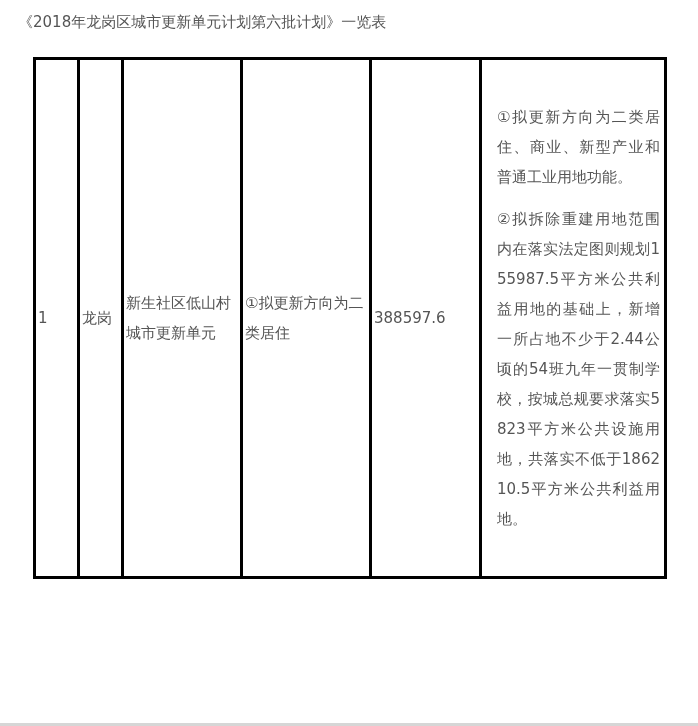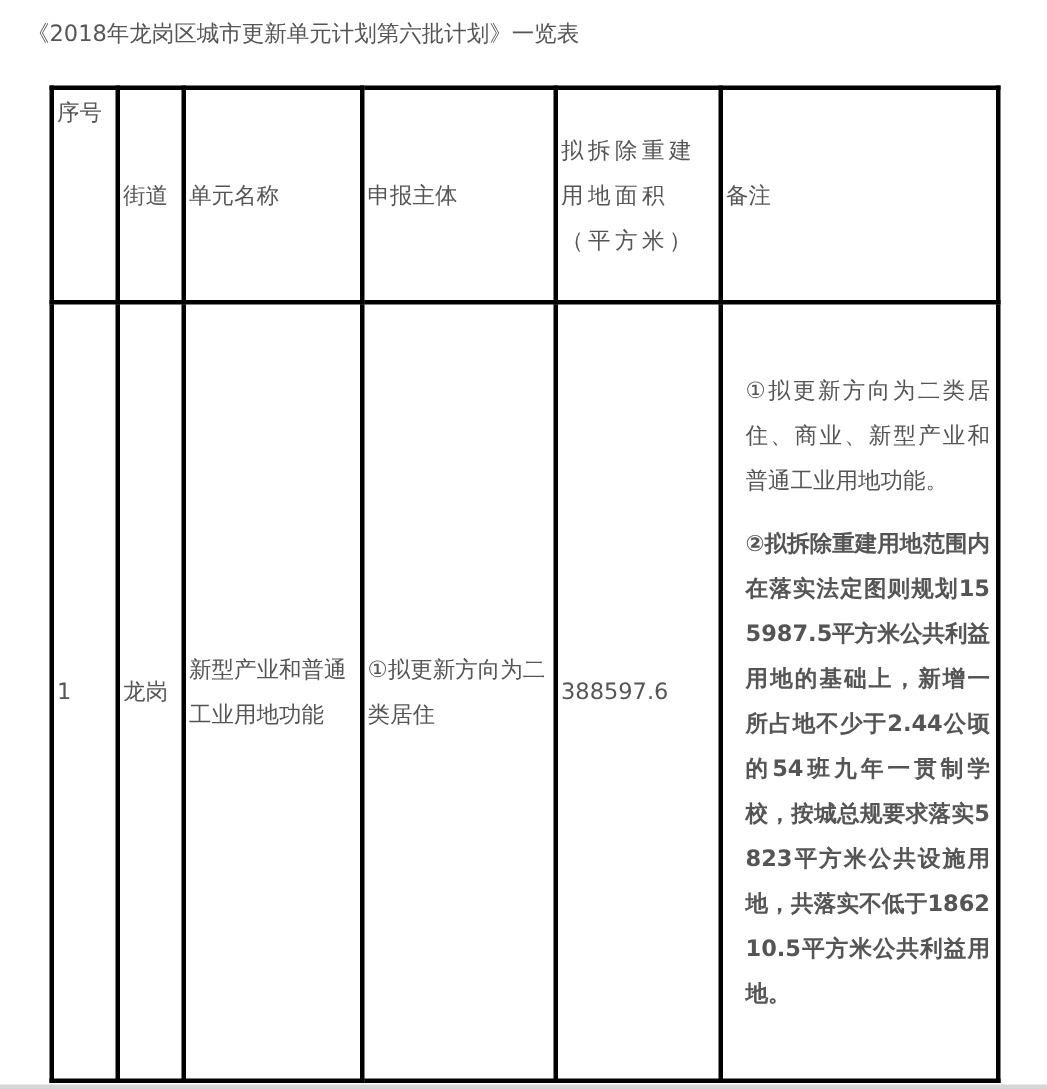--- a/index.html
+++ b/index.html
@@ -21,52 +21,44 @@
     font-size:15px; line-height:30px; color:#555555;
     word-break:break-all; box-sizing:border-box;
   }
   tr.head td { height:143px; }
   tr.row td { height:519px; vertical-align:middle; }
   .c1 { width:44px; } .c2 { width:44px; } .c3 { width:119px; }
   .c4 { width:129px; } .c5 { width:110px; } .c6 { width:185px; }
   td.top { vertical-align:top; padding-top:22px; }
   td.mid { vertical-align:middle; }
   .remark p { margin:0; padding:0; text-align:justify; }
-  .remark p + p { margin-top:12px;font-weight:bold; }
+  .remark p + p { margin-top:12px; }
   .bottom-rule {
     position:absolute; left:0; top:723px; width:698px; height:3px; background:#d6d6d6;
   }
 </style>
 </head>
 <body>
 
 <div class="title">《2018年龙岗区城市更新单元计划第六批计划》一览表</div>
 
 <table class="grid">
   <colgroup>
     <col class="c1">
       <col class="c2">
       <col class="c3">
       <col class="c4">
       <col class="c5">
       <col class="c6">
   </colgroup>
   <tbody>
-      <tr class="head">
-    <td class="top c1">序号</td>
-    <td class="mid c2">街道</td>
-    <td class="mid c3">单元名称</td>
-    <td class="mid c4">申报主体</td>
-    <td class="mid c5" style="letter-spacing:3px;">拟拆除重建用地面积（平方米）</td>
-    <td class="mid c6">备注</td>
-  </tr>
   <tr class="row">
     <td class="c1">1</td>
     <td class="c2">龙岗</td>
-    <td class="c3">新型产业和普通工业用地功能</td>
+    <td class="c3">新生社区低山村城市更新单元</td>
     <td class="c4">①拟更新方向为二类居住</td>
     <td class="c5">388597.6</td>
     <td class="c6 remark" style="padding:0 4px 0 15px;">
       <p>①拟更新方向为二类居住、商业、新型产业和普通工业用地功能。</p>
       <p>②拟拆除重建用地范围内在落实法定图则规划155987.5平方米公共利益用地的基础上，新增一所占地不少于2.44公顷的54班九年一贯制学校，按城总规要求落实5823平方米公共设施用地，共落实不低于186210.5平方米公共利益用地。</p>
     </td>
   </tr>
 </tbody>
   </table>
 

